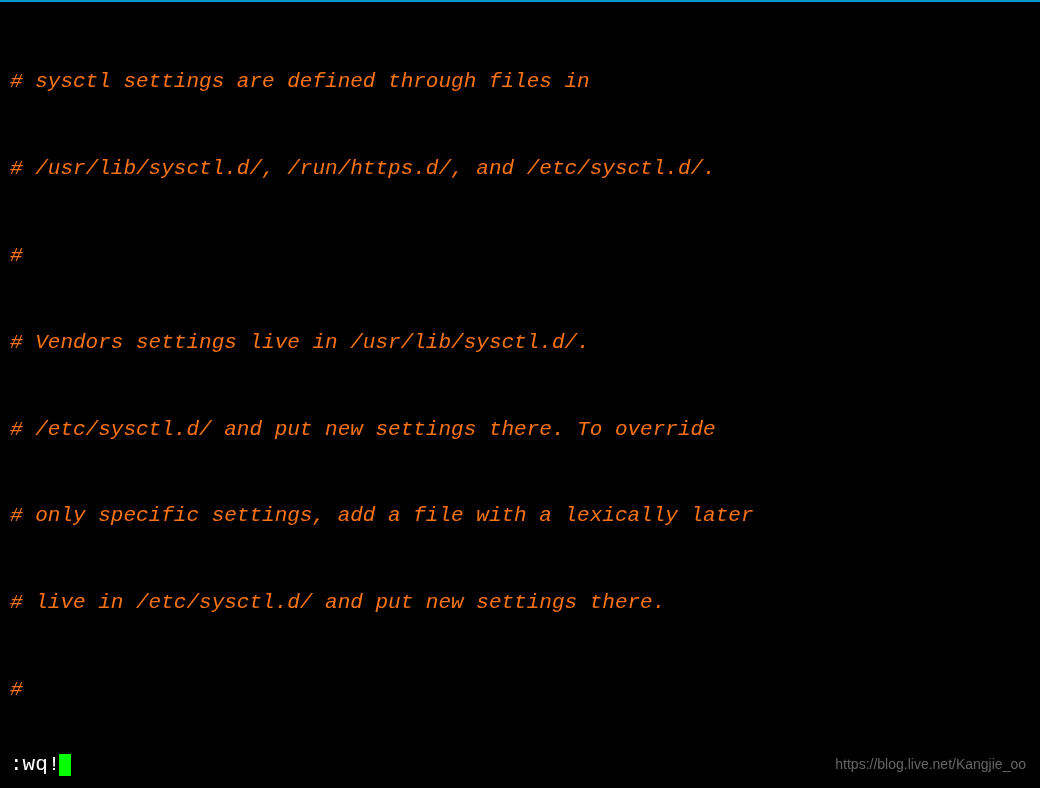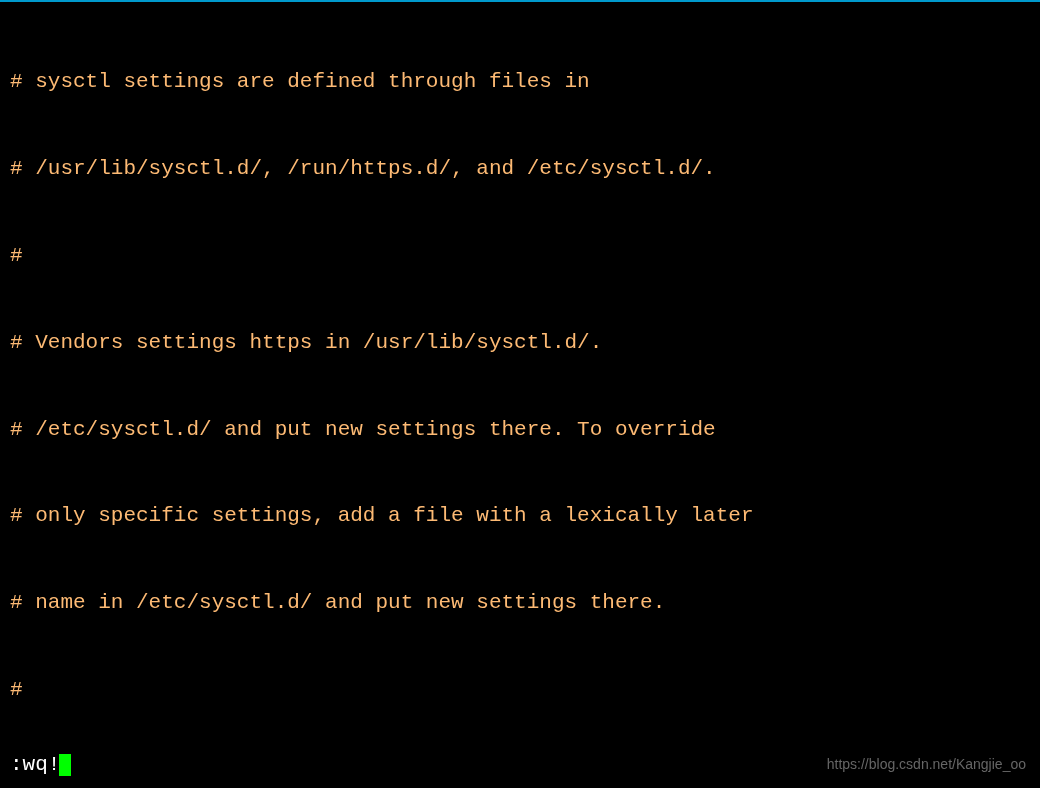--- a/index.html
+++ b/index.html
@@ -17,21 +17,22 @@
       position: relative;
       overflow: hidden;
       border-top: 2px solid #0099cc;
     }
     .terminal-content {
       padding: 8px 10px;
       line-height: 1.38;
       white-space: pre;
     }
     .comment-line {
-      color: #fdba74;
+      color: #f97316;
+      font-style: italic;
     }
     .command-line {
       position: absolute;
       bottom: 12px;
       left: 10px;
       color: #ffffff;
     }
     .cursor {
       display: inline-block;
       background: #00ff00;
@@ -49,28 +50,28 @@
       font-family: Arial, sans-serif;
     }
   </style>
 </head>
 <body>
 
 <div class="terminal-content">
   <div class="comment-line"># sysctl settings are defined through files in</div>
   <div class="comment-line"># /usr/lib/sysctl.d/, /run/https.d/, and /etc/sysctl.d/.</div>
   <div class="comment-line">#</div>
-  <div class="comment-line"># Vendors settings https in /usr/lib/sysctl.d/.</div>
+  <div class="comment-line"># Vendors settings live in /usr/lib/sysctl.d/.</div>
   <div class="comment-line"># /etc/sysctl.d/ and put new settings there. To override</div>
   <div class="comment-line"># only specific settings, add a file with a lexically later</div>
-  <div class="comment-line"># name in /etc/sysctl.d/ and put new settings there.</div>
+  <div class="comment-line"># live in /etc/sysctl.d/ and put new settings there.</div>
   <div class="comment-line">#</div>
   
   
   
   
 </div>
 
 <div class="command-line">
   <span>:wq!</span><span class="cursor"></span>
 </div>
 
-<div class="watermark">https://blog.csdn.net/Kangjie_oo</div>
+<div class="watermark">https://blog.live.net/Kangjie_oo</div>
 
 </body></html>

